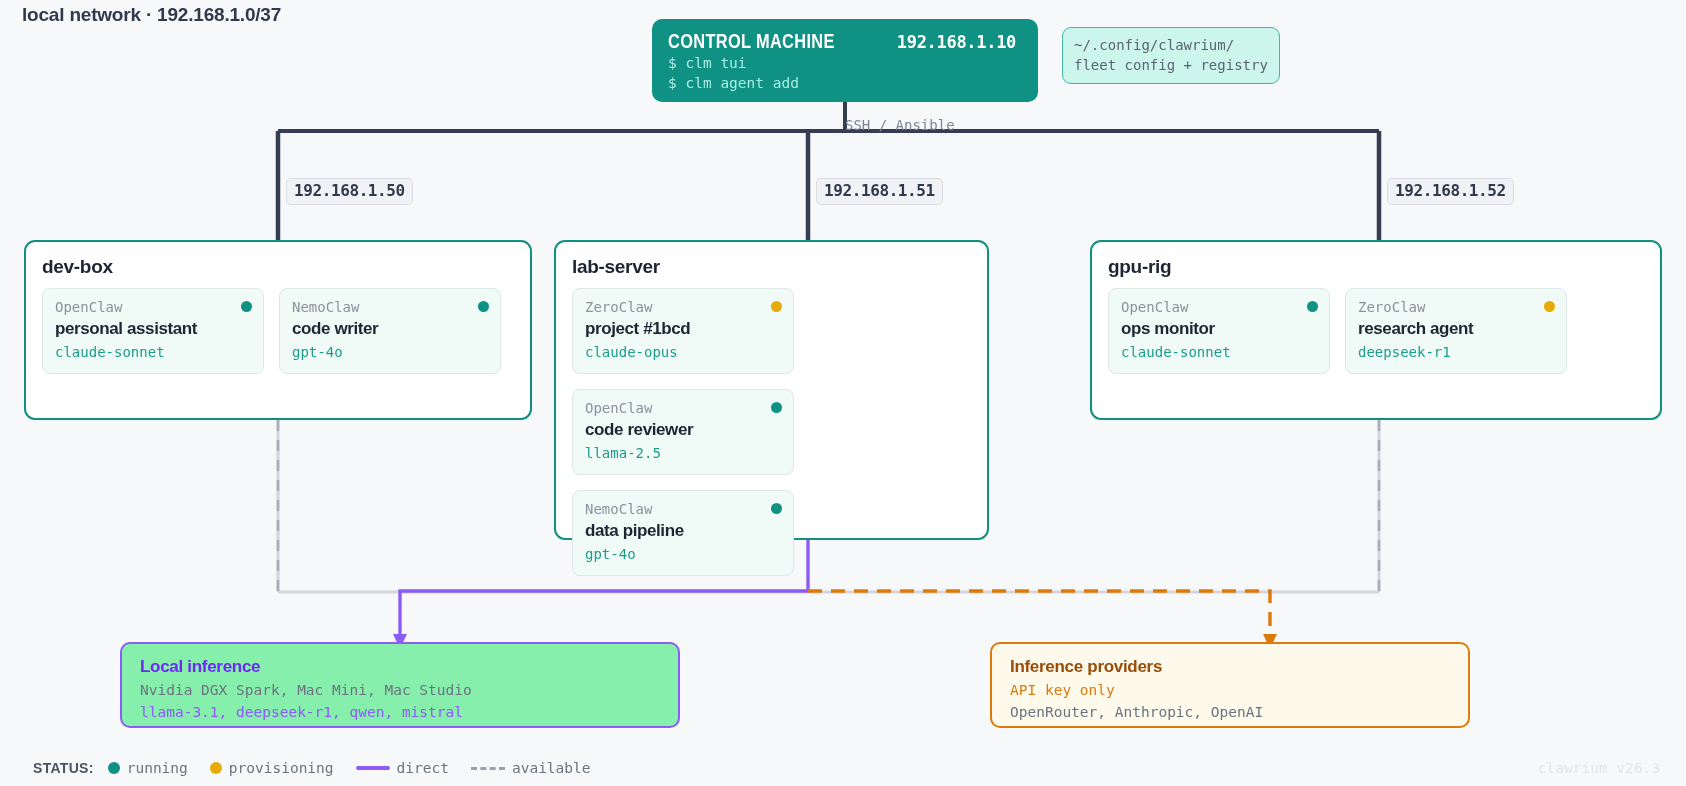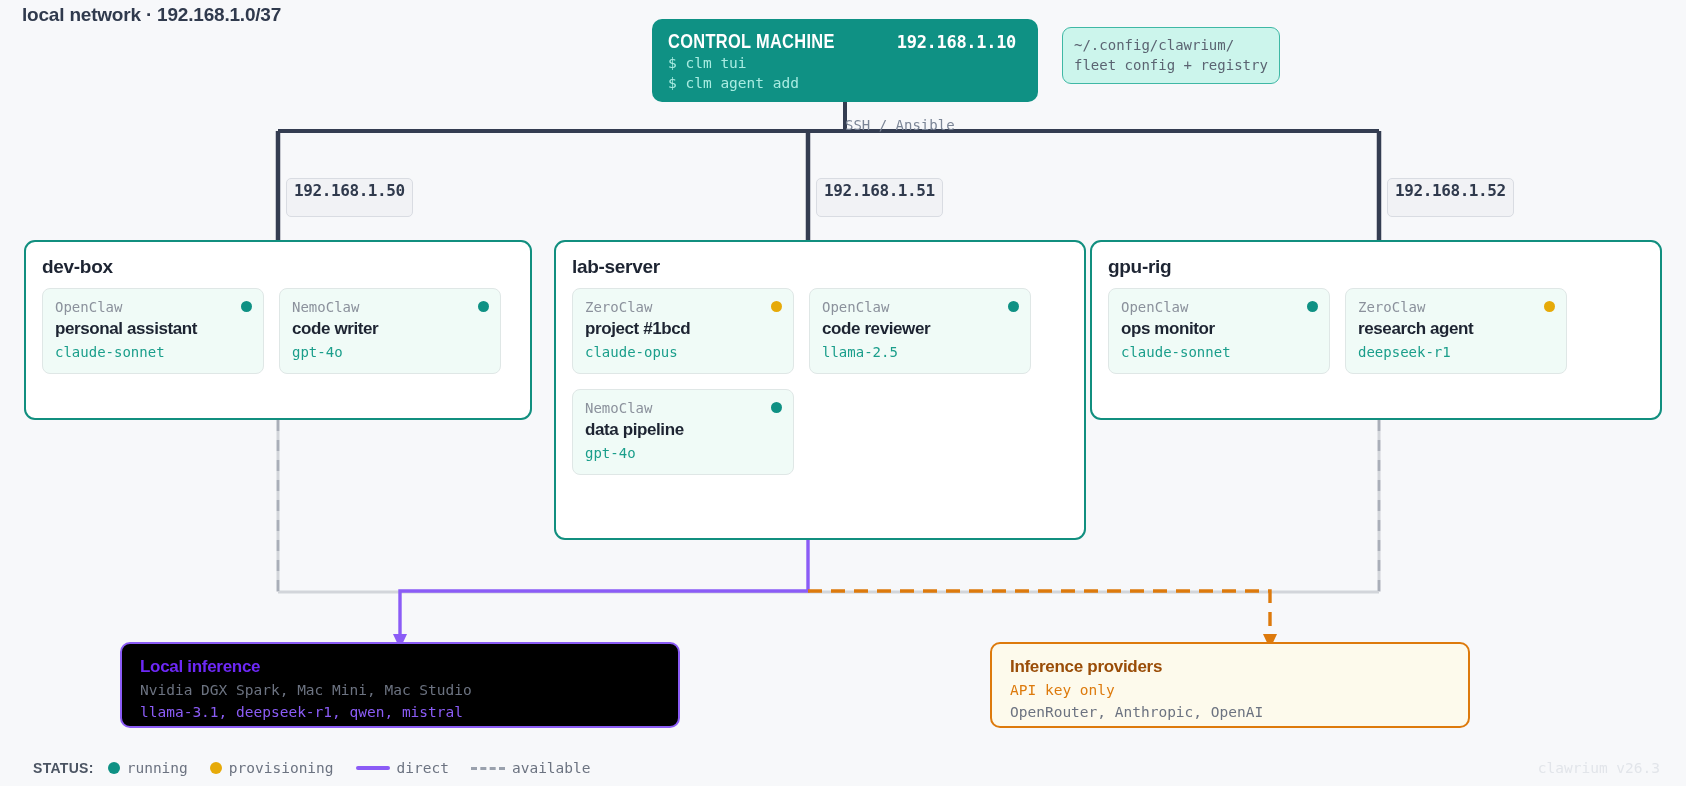--- a/index.html
+++ b/index.html
@@ -102,21 +102,21 @@
     font-size: 14px;
     color: #7b8596;
     margin-left: 44px;
   }
   
   .ip-chip {
     position: absolute;
     background: #f1f2f5;
     border: 1px solid #d9dce2;
     border-radius: 5px;
-    padding: 2px 7px 16px 7px;
+    padding: 2px 7px 4px 7px;
     font-family: "DejaVu Sans Mono", monospace;
     font-size: 16px;
     font-weight: bold;
     letter-spacing: -0.4px;
     color: #303a4d;
     white-space: nowrap;
   }
   
   .host {
     position: absolute;
@@ -196,21 +196,21 @@
   .callout-line {
     font-family: "DejaVu Sans Mono", monospace;
     font-size: 14.5px;
     line-height: 22px;
   }
   .callout.local {
     left: 120px;
     top: 642px;
     width: 560px;
     height: 86px;
-    background: #000000;
+    background: #86efac;
     border: 2.2px solid #8b5cf6;
   }
   .callout.local .callout-title { color: #6d28f6; }
   .callout.local .c-devices { color: #6c7381; }
   .callout.local .c-models { color: #8b5cf6; }
 
   .callout.providers {
     left: 990px;
     top: 642px;
     width: 480px;
@@ -335,21 +335,21 @@
       </div>
       <div class="agent-card">
         <span class="dot running"></span>
         <div class="agent-runtime">NemoClaw</div>
         <div class="agent-title">code writer</div>
         <div class="agent-model">gpt-4o</div>
       </div>
     </div>
   </div>
 
-  <div class="host" style="left:554px; top:240px; width:532px; height:300px;">
+  <div class="host" style="left:554px; top:240px; width:435px; height:300px;">
     <div class="host-name">lab-server</div>
     <div class="agents">
       <div class="agent-card">
         <span class="dot provisioning"></span>
         <div class="agent-runtime">ZeroClaw</div>
         <div class="agent-title">project #1bcd</div>
         <div class="agent-model">claude-opus</div>
       </div>
       <div class="agent-card">
         <span class="dot running"></span>

